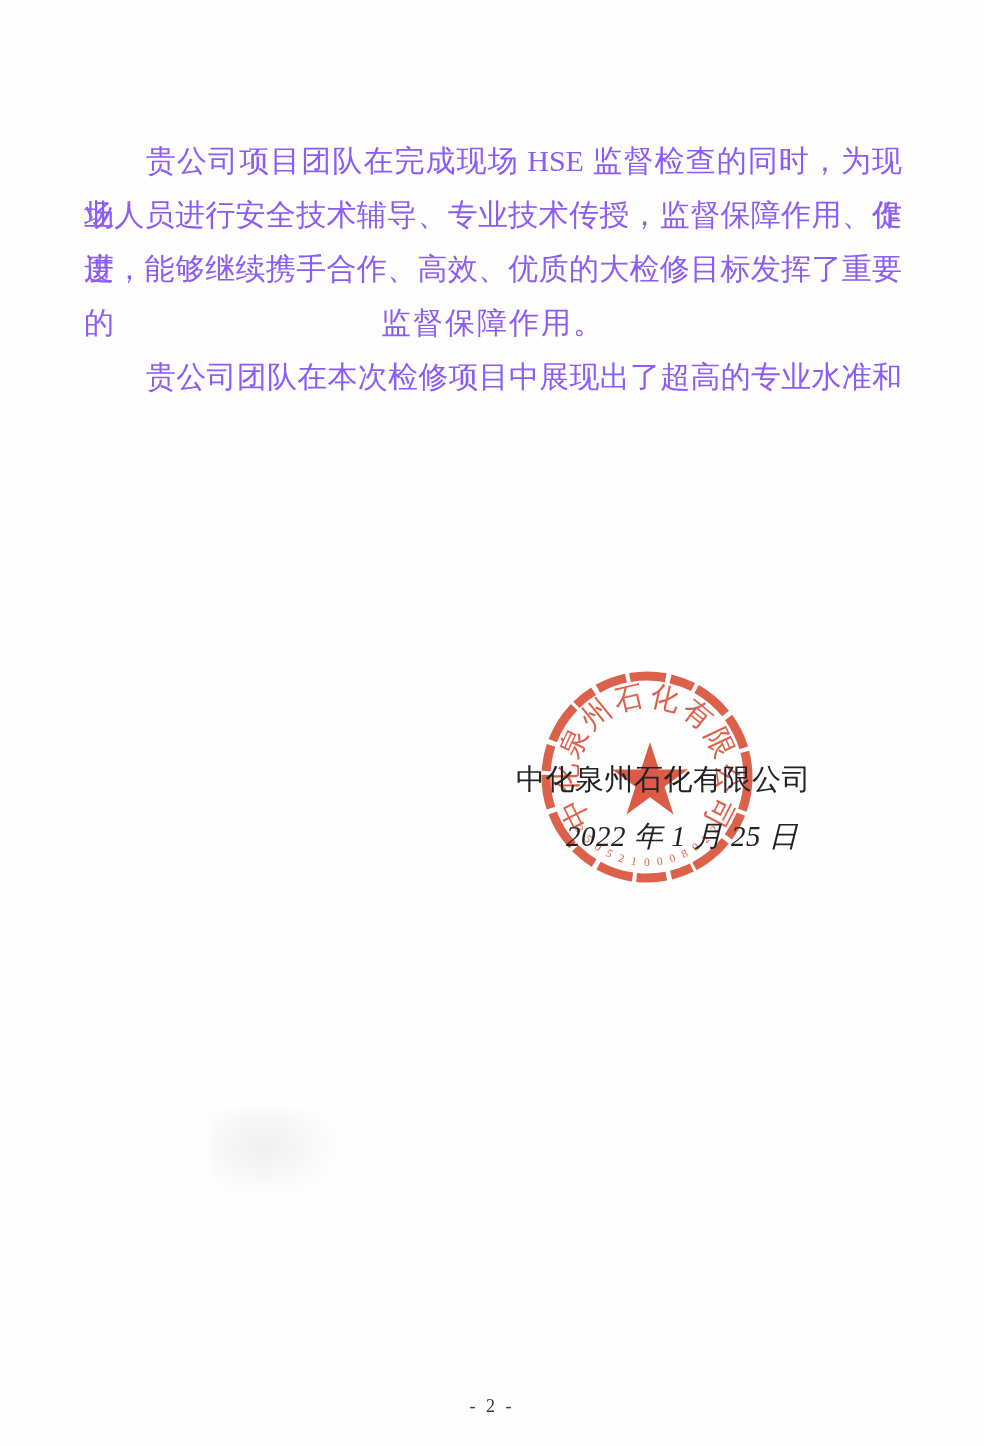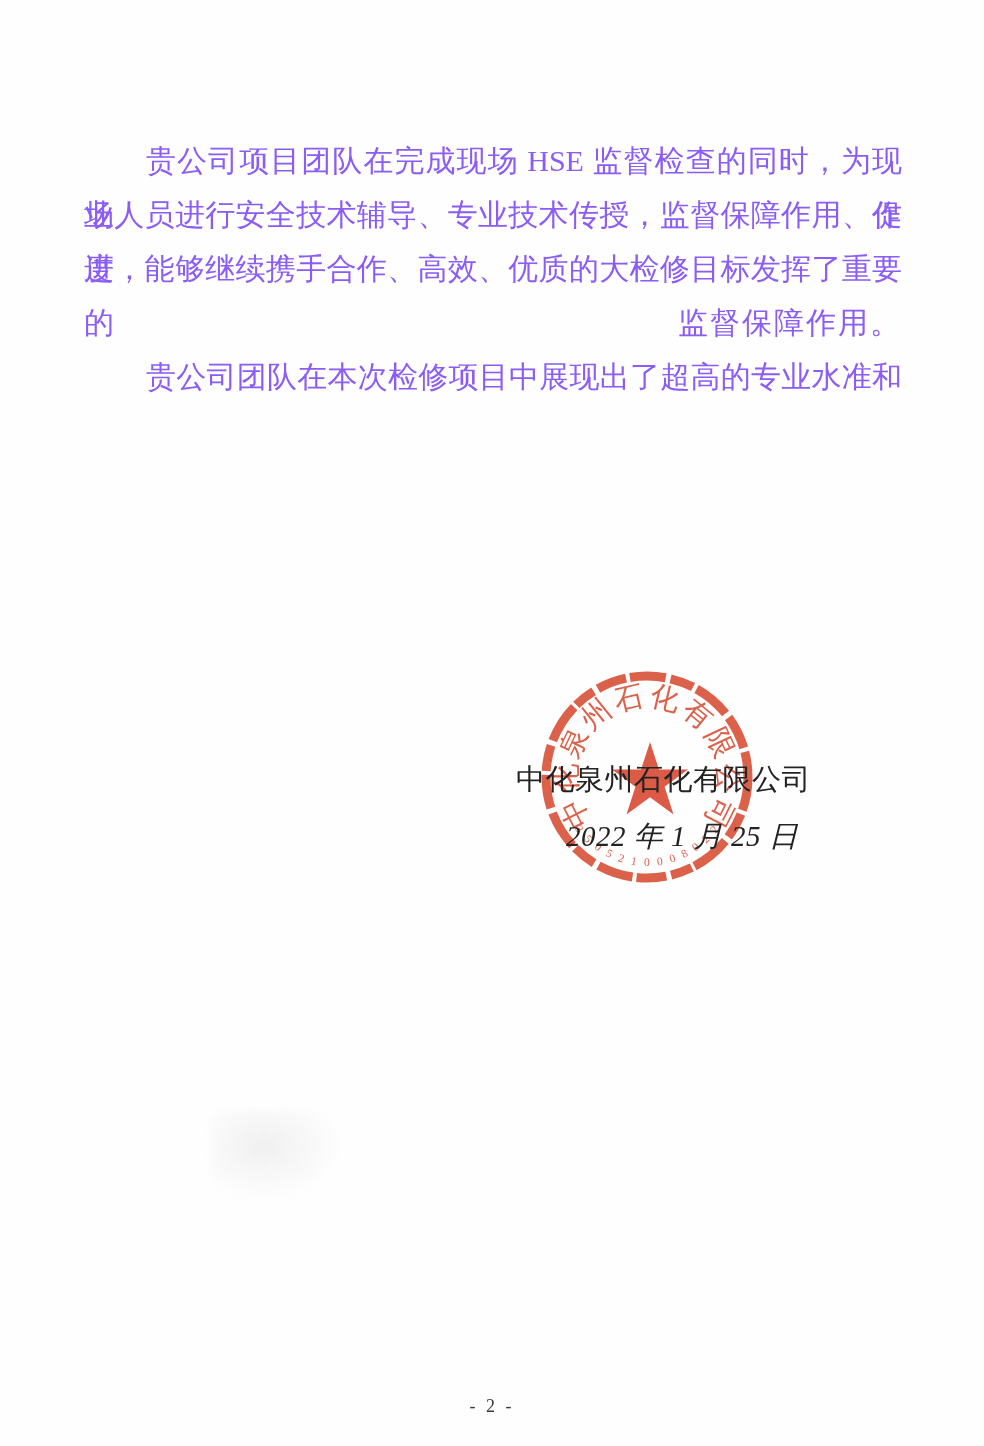--- a/index.html
+++ b/index.html
@@ -31,21 +31,21 @@
   }
   .line.just {
     white-space: normal;
     text-align: justify;
     text-align-last: justify;
   }
   .line.indent {
     text-indent: 62px;
   }
   .line.short {
-    text-align: right;
+    text-align: center;
     letter-spacing: 2px;
   }
   .signature-block {
     position: absolute;
     left: 0;
     top: 0;
     width: 984px;
     height: 1446px;
     pointer-events: none;
   }

